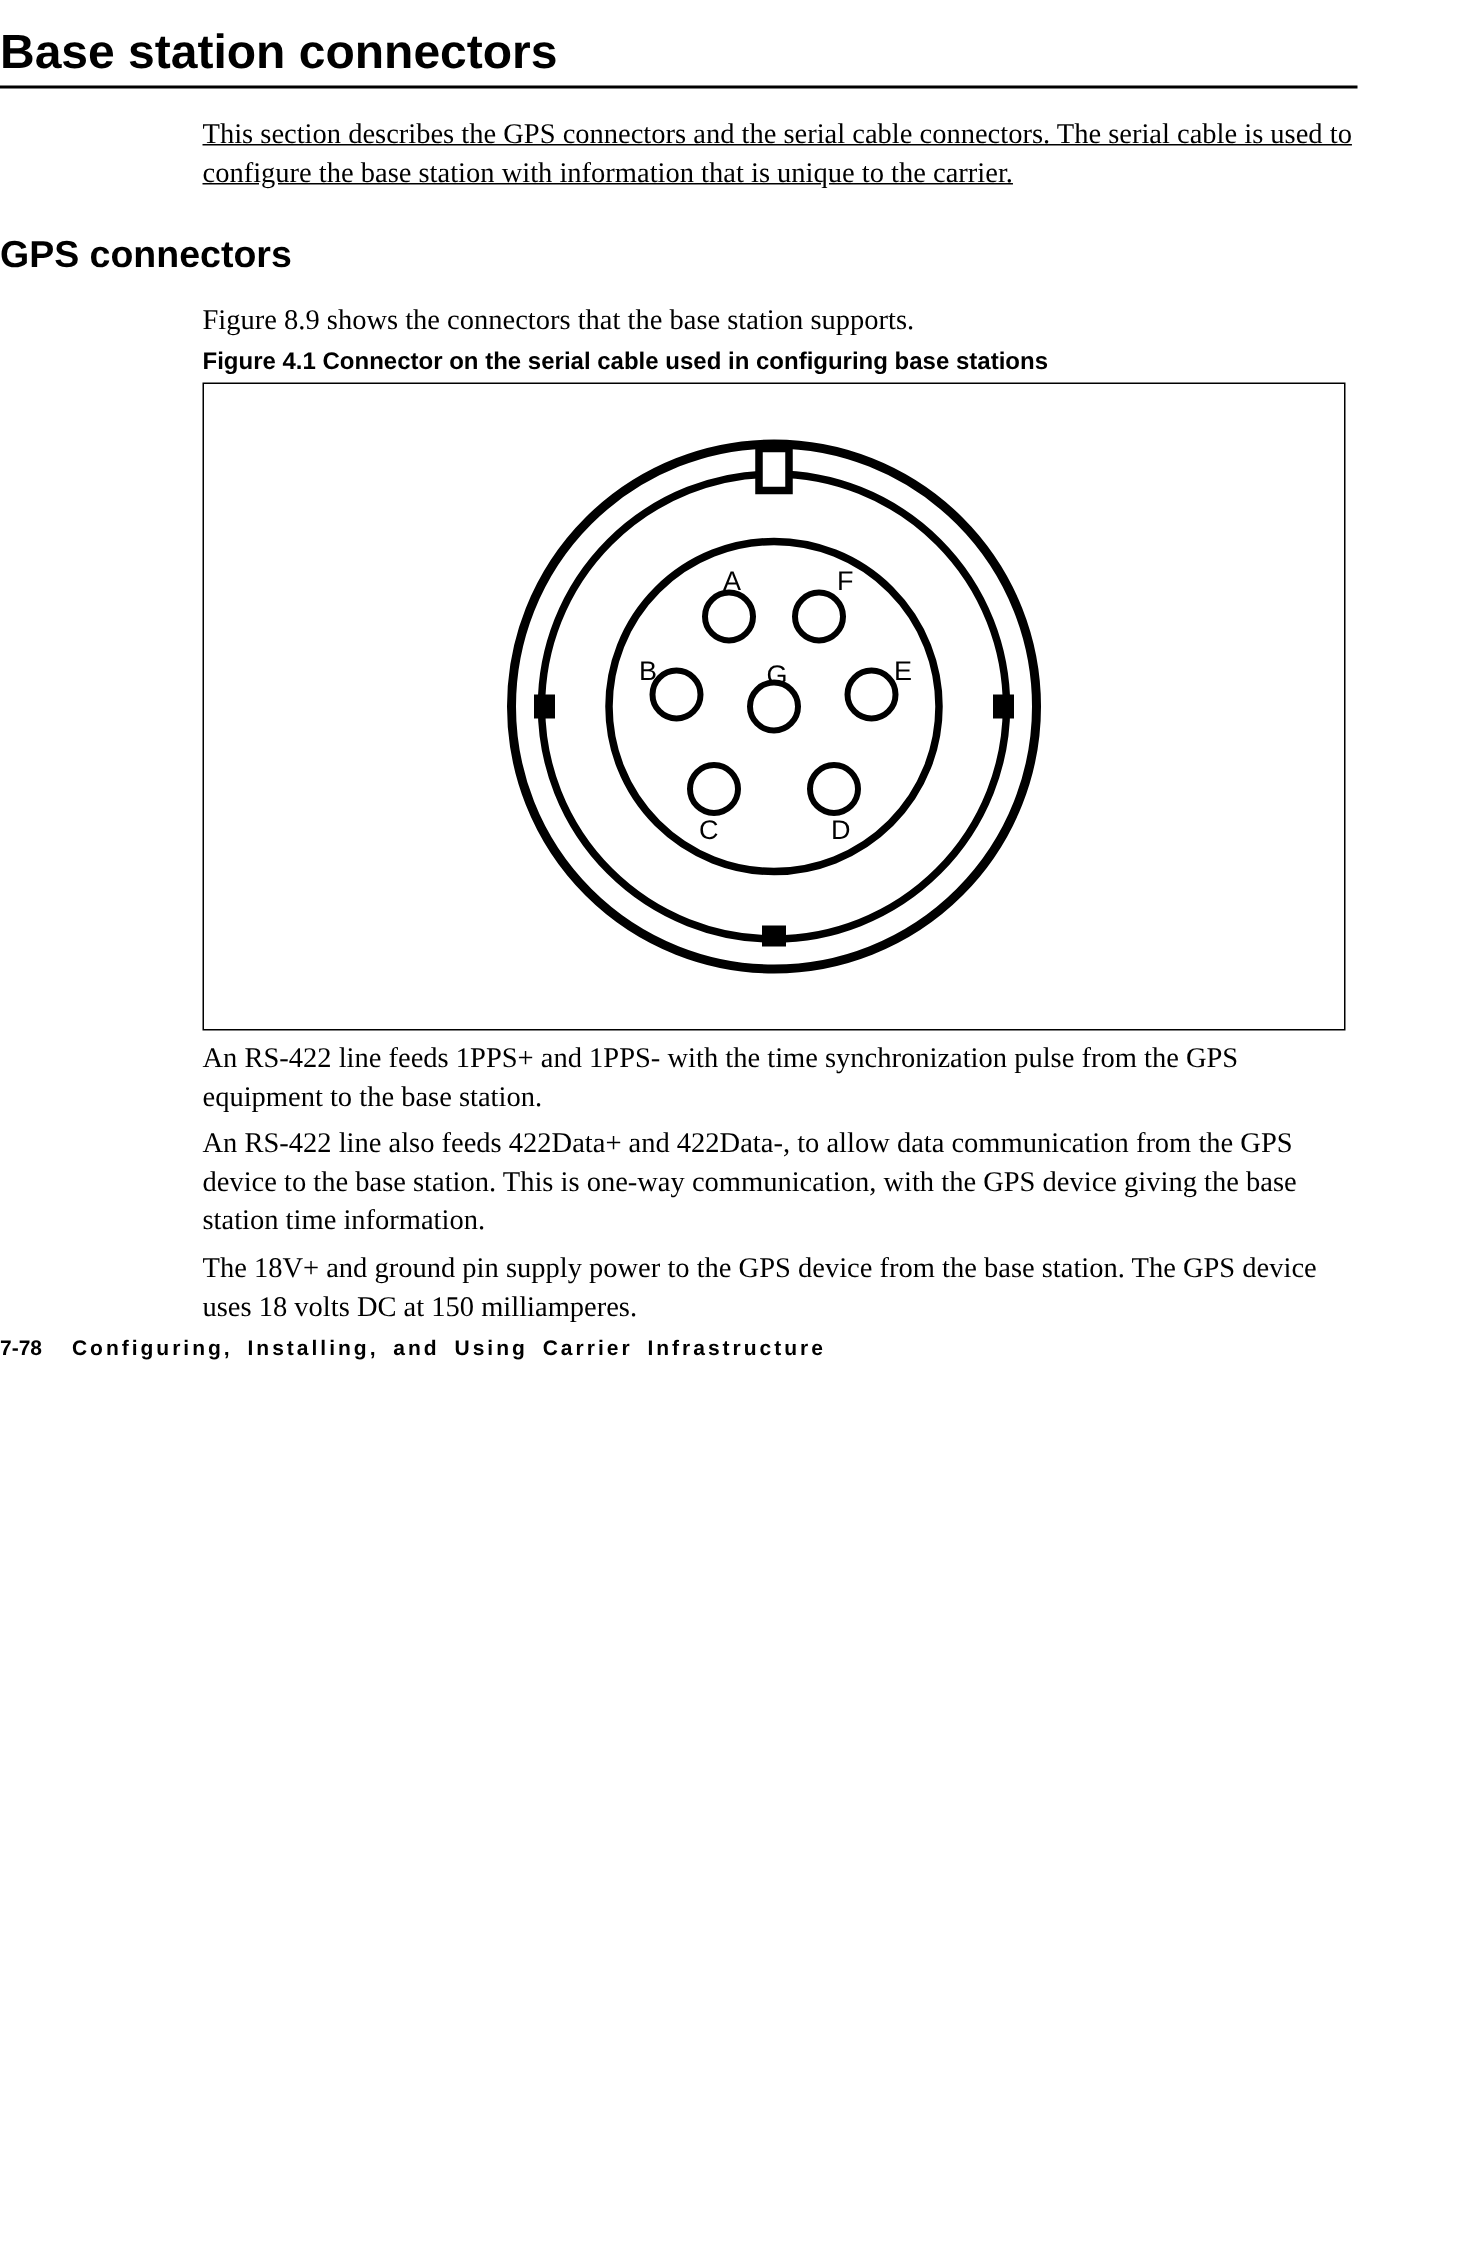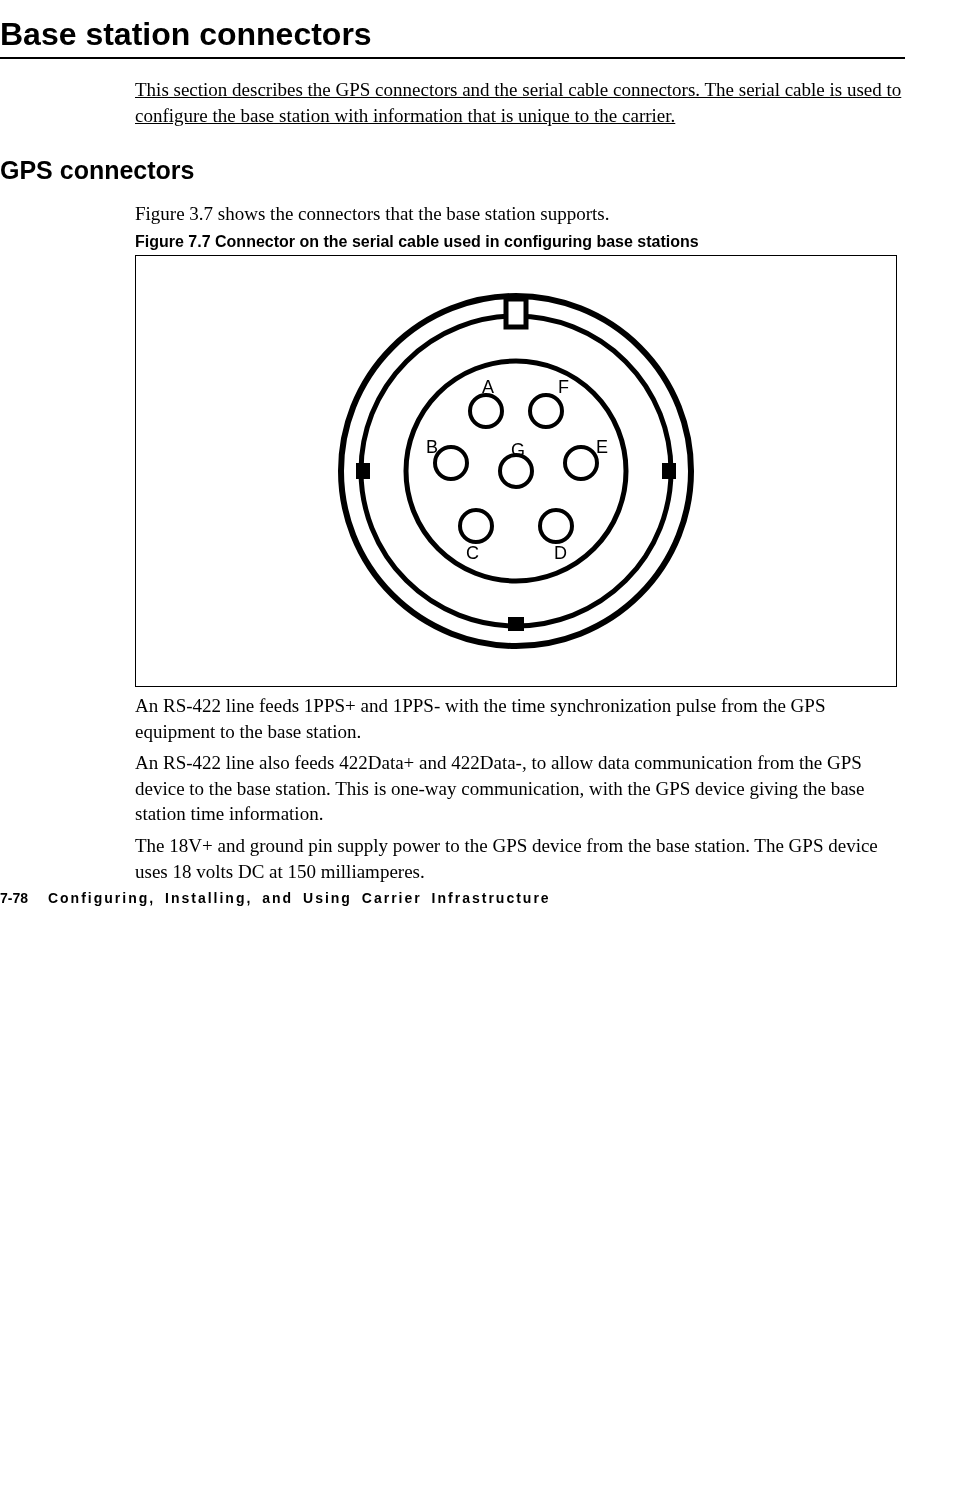--- a/index.html
+++ b/index.html
@@ -93,22 +93,22 @@
 </style>
 </head>
 <body>
 
 <div class="page">
   <div class="h1">Base station connectors</div>
   <hr class="h1rule">
   <div class="intro">This section describes the GPS connectors and the serial cable connectors. The serial cable is used to configure the base station with information that is unique to the carrier.</div>
 
   <div class="h2">GPS connectors</div>
-  <div class="para">Figure 3.7 shows the connectors that the base station supports.</div>
-  <div class="figcap">Figure 7.7   Connector on the serial cable used in configuring base stations</div>
+  <div class="para">Figure 8.9 shows the connectors that the base station supports.</div>
+  <div class="figcap">Figure 4.1   Connector on the serial cable used in configuring base stations</div>
 
   <div class="figbox">
     <svg width="380" height="380" viewBox="0 0 380 380">
 
       <circle cx="190" cy="190" r="175" fill="none" stroke="#000" stroke-width="6"></circle>
       <circle cx="190" cy="190" r="155" fill="none" stroke="#000" stroke-width="5"></circle>
 
       <rect x="180" y="18" width="20" height="28" fill="#fff" stroke="#000" stroke-width="5"></rect>
 
       <rect x="30" y="182" width="14" height="16" fill="#000"></rect>

